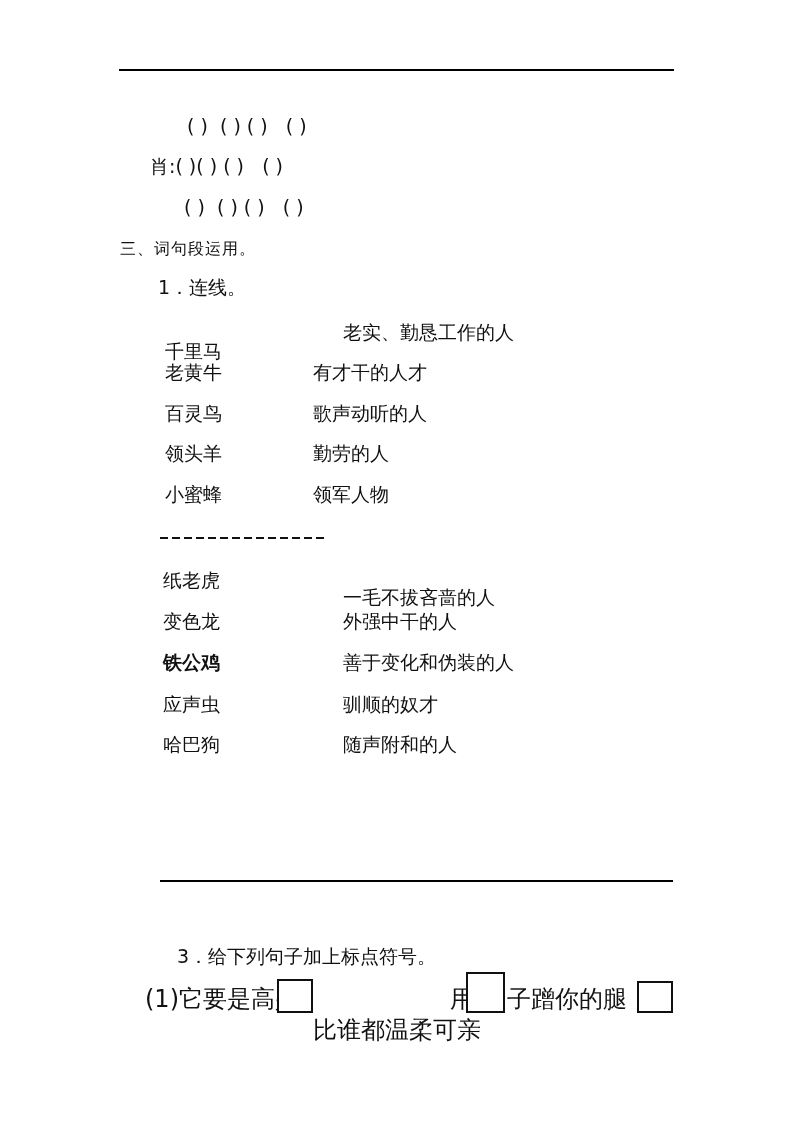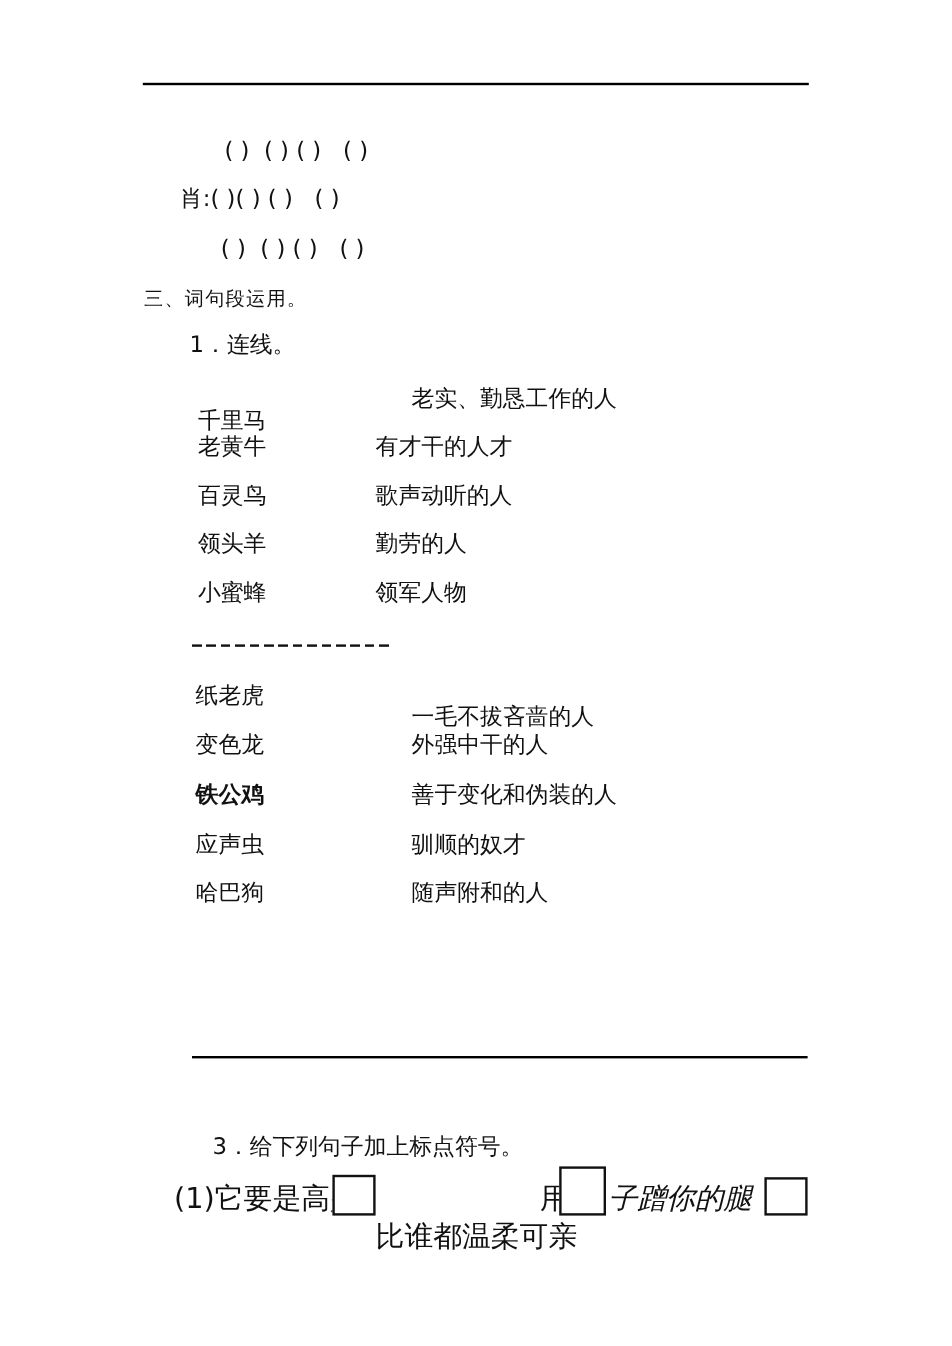--- a/index.html
+++ b/index.html
@@ -103,17 +103,17 @@
 
 
   <div class="abs" style="left:140px; top:946px;margin-left:37px;">3．给下列句子加上标点符号。</div>
 
   <div>
     <span class="seg z1" style="left:145px; top:989px;">(1)它要是高兴</span>
     <div class="pbox z2" style="left:277px; top:979px; width:36px; height:34px;"></div>
     <span class="seg z1" style="left:313px; top:1020px;">比谁都温柔可亲</span>
     <span class="seg z1" style="left:450px; top:989px;">用</span>
     <div class="pbox z2" style="left:466px; top:972px; width:39px; height:41px;"></div>
-    <span class="seg z3" style="left:507px; top:989px;font-style:italic;">子蹭你的腿</span>
+    <span class="seg z3" style="left:507px; top:989px;">子蹭你的腿</span>
     <div class="pbox z2" style="left:637px; top:981px; width:36px; height:32px;"></div>
   </div>
 
 </div>
 
 </body></html>

